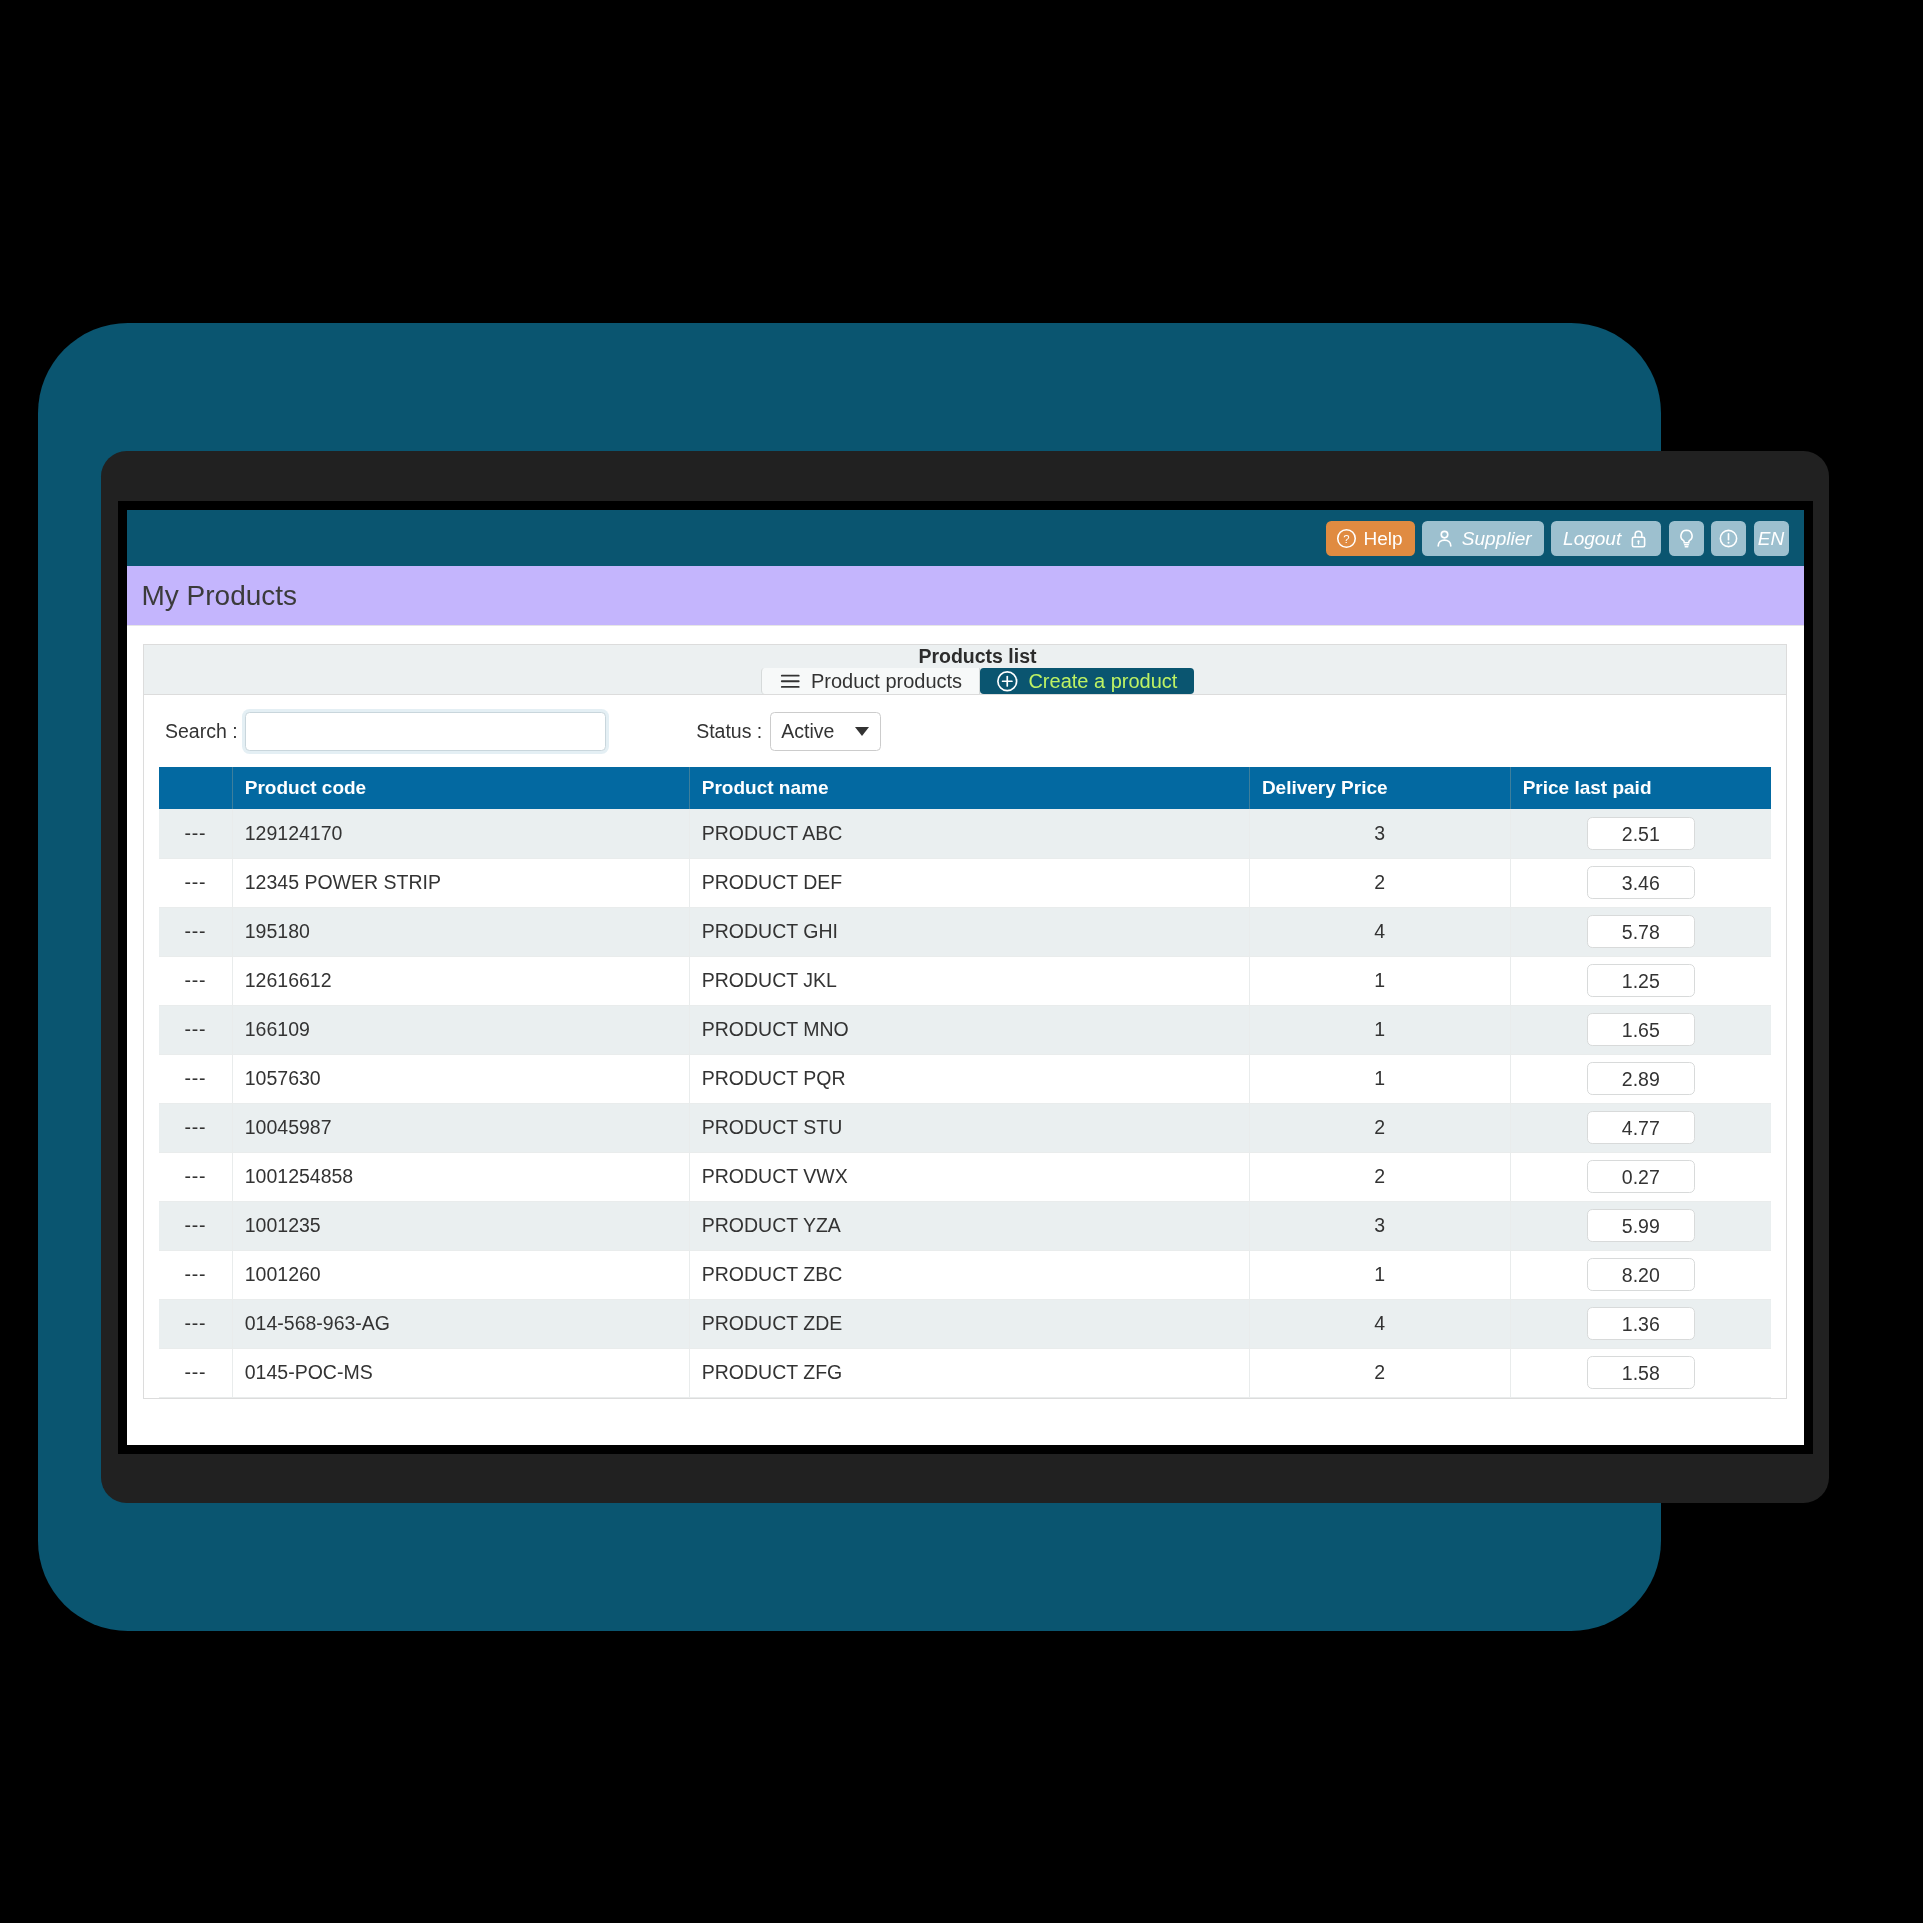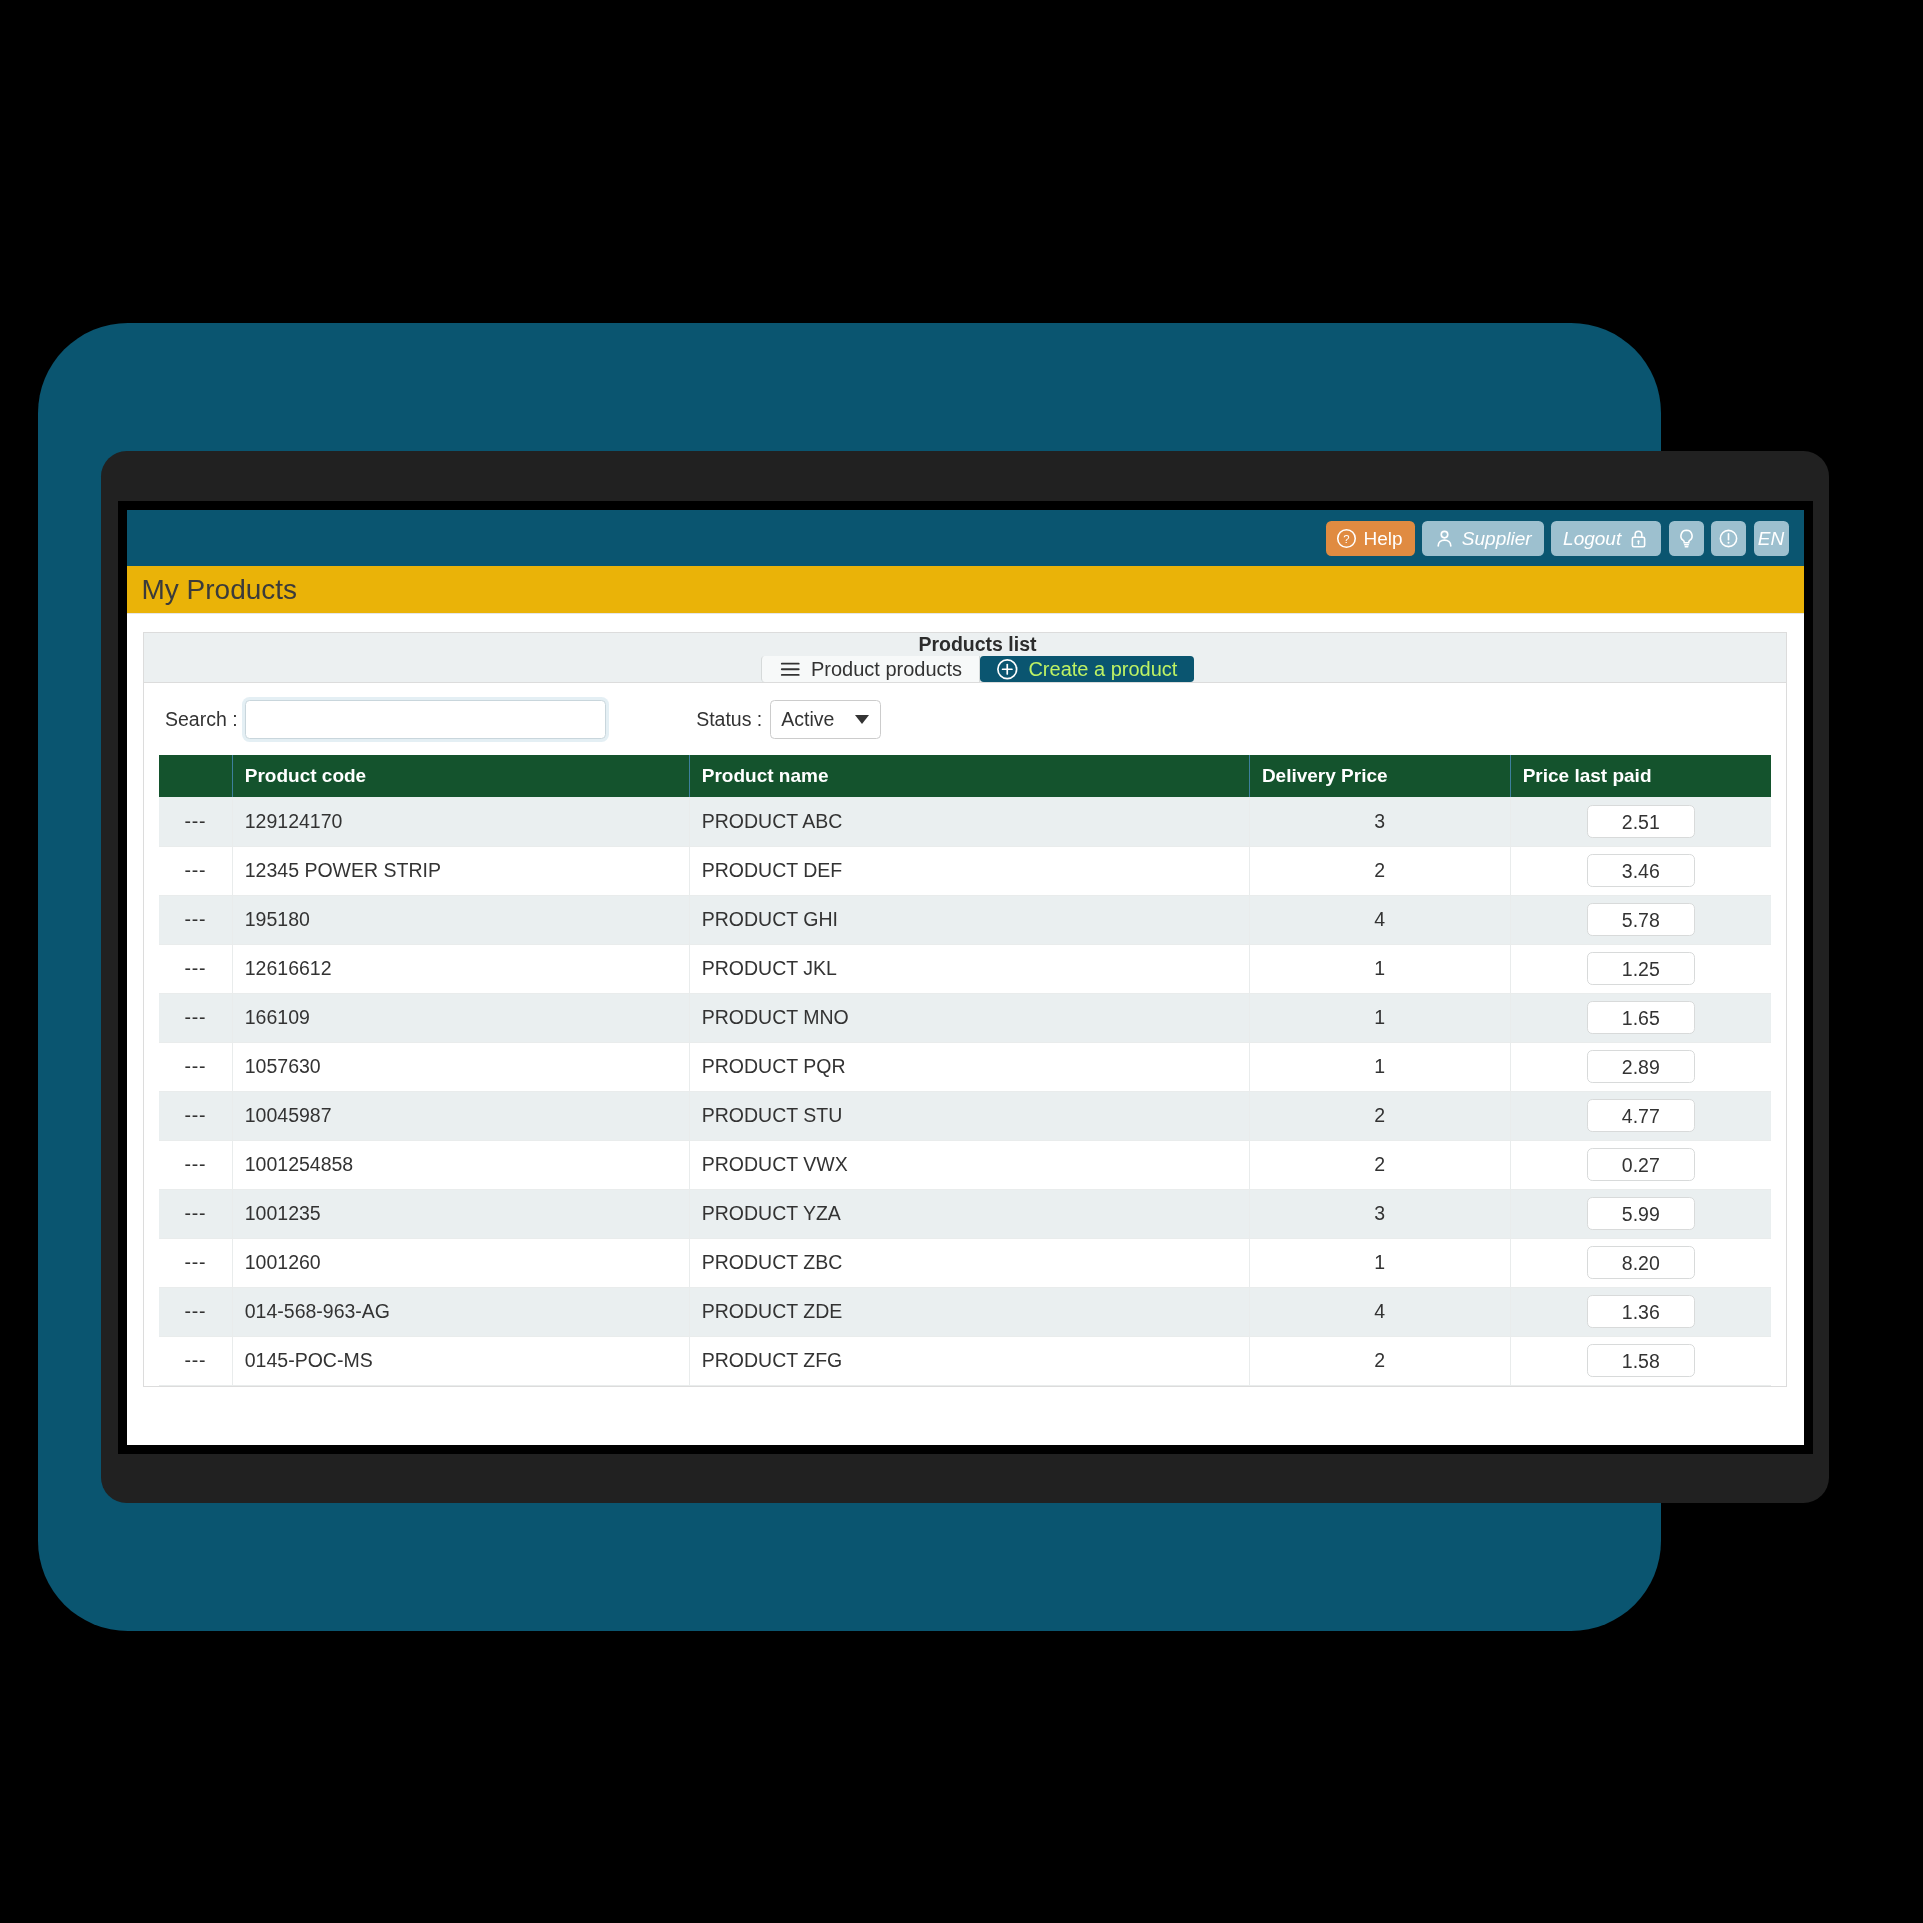--- a/index.html
+++ b/index.html
@@ -83,22 +83,22 @@
   }
   .nav-btn.help { background: #e08b41; padding: 0 12px 0 9.8px; }
   .nav-btn.light { background: #9dc0cf; font-style: italic; }
   .nav-btn.square { width: 35px; padding: 0; justify-content: center; }
 
   .nav-icon { width: 21px; height: 21px; flex: 0 0 21px; display:block; }
   .nav-icon svg { width: 100%; height: 100%; display: block; }
 
   
   #page-title-bar {
-    height: 48px;
-    background: #eab308;
+    height: 60px;
+    background: #c4b5fd;
     border-bottom: 0.8px solid #e6e6e6;
     display: flex;
     align-items: center;
     padding-left: 15px;
   }
   #page-title-text {
     font-size: 28px;
     color: #3b3b3b;
     font-weight: 400;
   }
@@ -209,21 +209,21 @@
   }
 
   
   #products-table {
     width: calc(100% - 30px);
     margin: 0 15px 0 15px;
     border-collapse: collapse;
     table-layout: fixed;
   }
   #products-table thead th {
-    background: #14532d;
+    background: #0369a1;
     color: #ffffff;
     font-size: 19px;
     font-weight: bold;
     height: 42px;
     padding: 0 12px;
     text-align: left;
     border-right: 0.8px solid #3d7f9c;
     vertical-align: middle;
   }
   #products-table thead th:last-child { border-right: none; }

